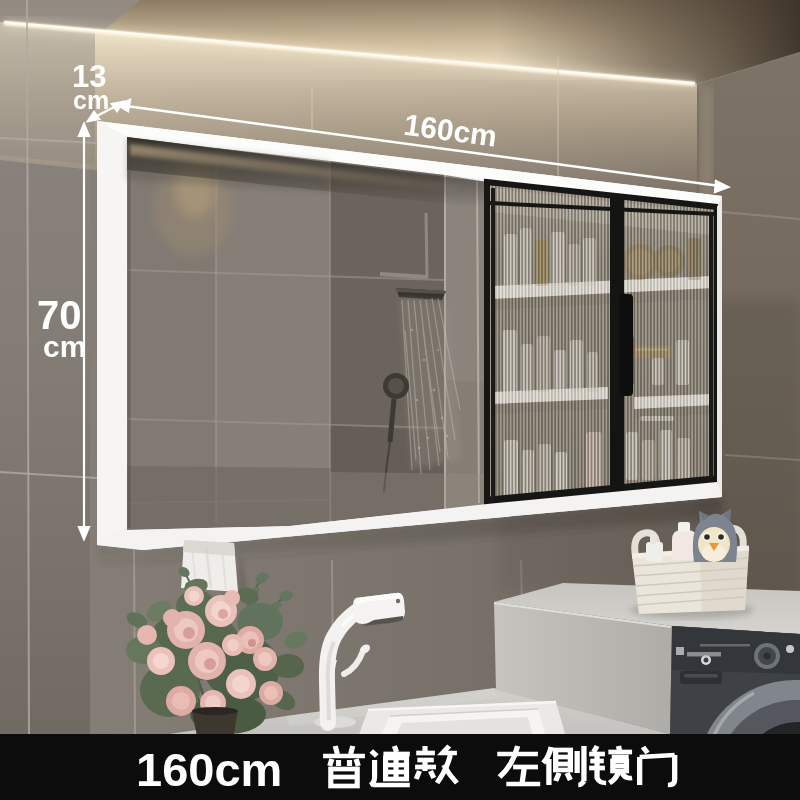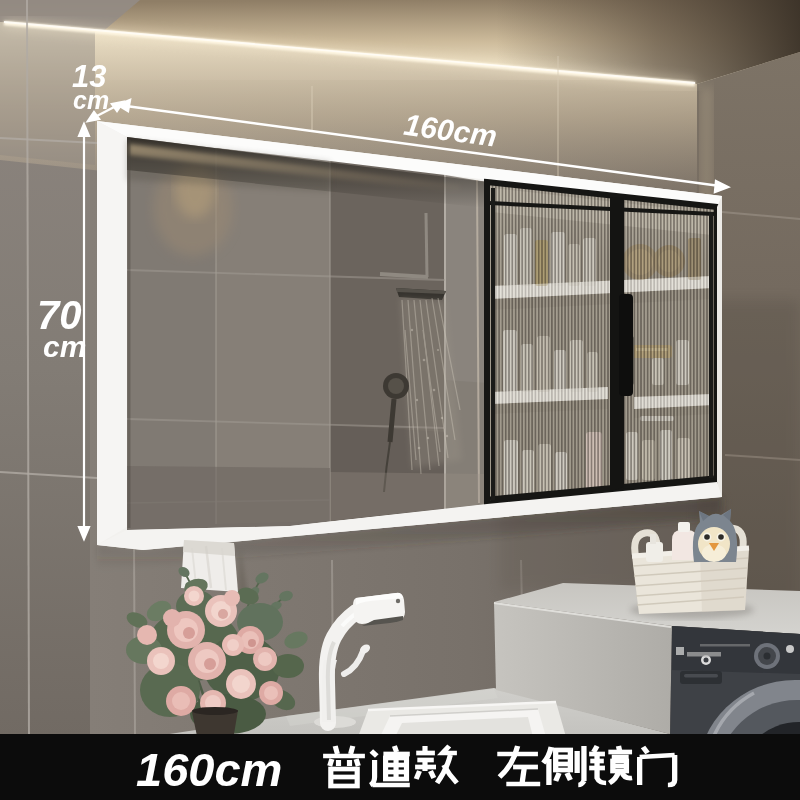--- a/index.html
+++ b/index.html
@@ -1,16 +1,16 @@
 <!DOCTYPE html>
 <html><head>
 <meta charset="utf-8">
 <style>
   html,body{margin:0;padding:0;background:#857d76;}
-  #scene{width:800px;height:800px;position:relative;overflow:hidden;font-family:"Liberation Sans", sans-serif;font-style:italic;}
+  #scene{width:800px;height:800px;position:relative;overflow:hidden;font-family:"Liberation Sans", sans-serif;}
   svg{display:block;}
 </style>
 </head>
 <body>
 <div id="scene">
 <svg width="800" height="800" viewBox="0 0 800 800">
 <defs>
   <linearGradient id="ceilG" x1="0" y1="1" x2="0" y2="0" gradientTransform="rotate(-4 0.5 0.5)">
     <stop offset="0" stop-color="#fcf2d8"></stop>
     <stop offset="0.5" stop-color="#cdbb9b"></stop>

